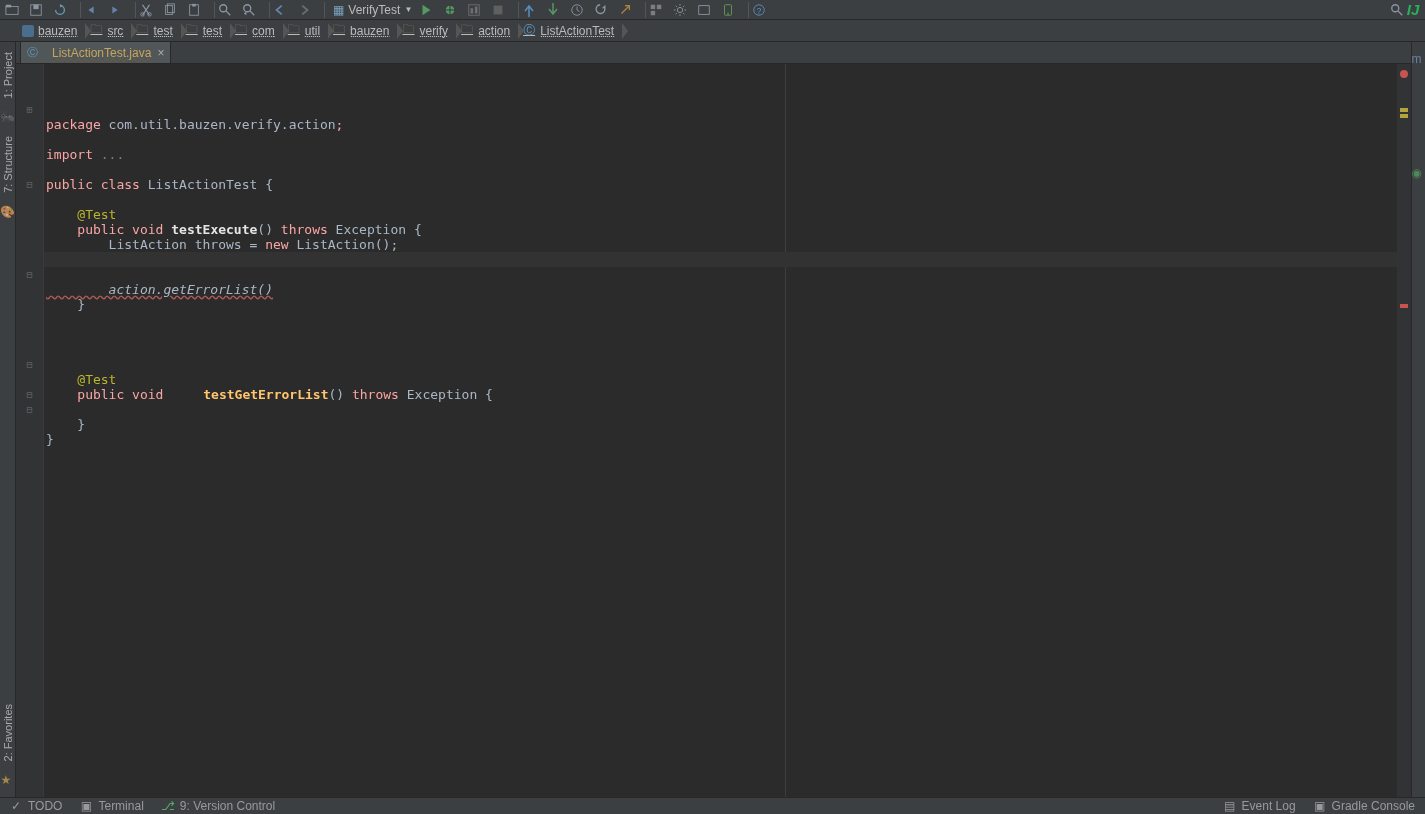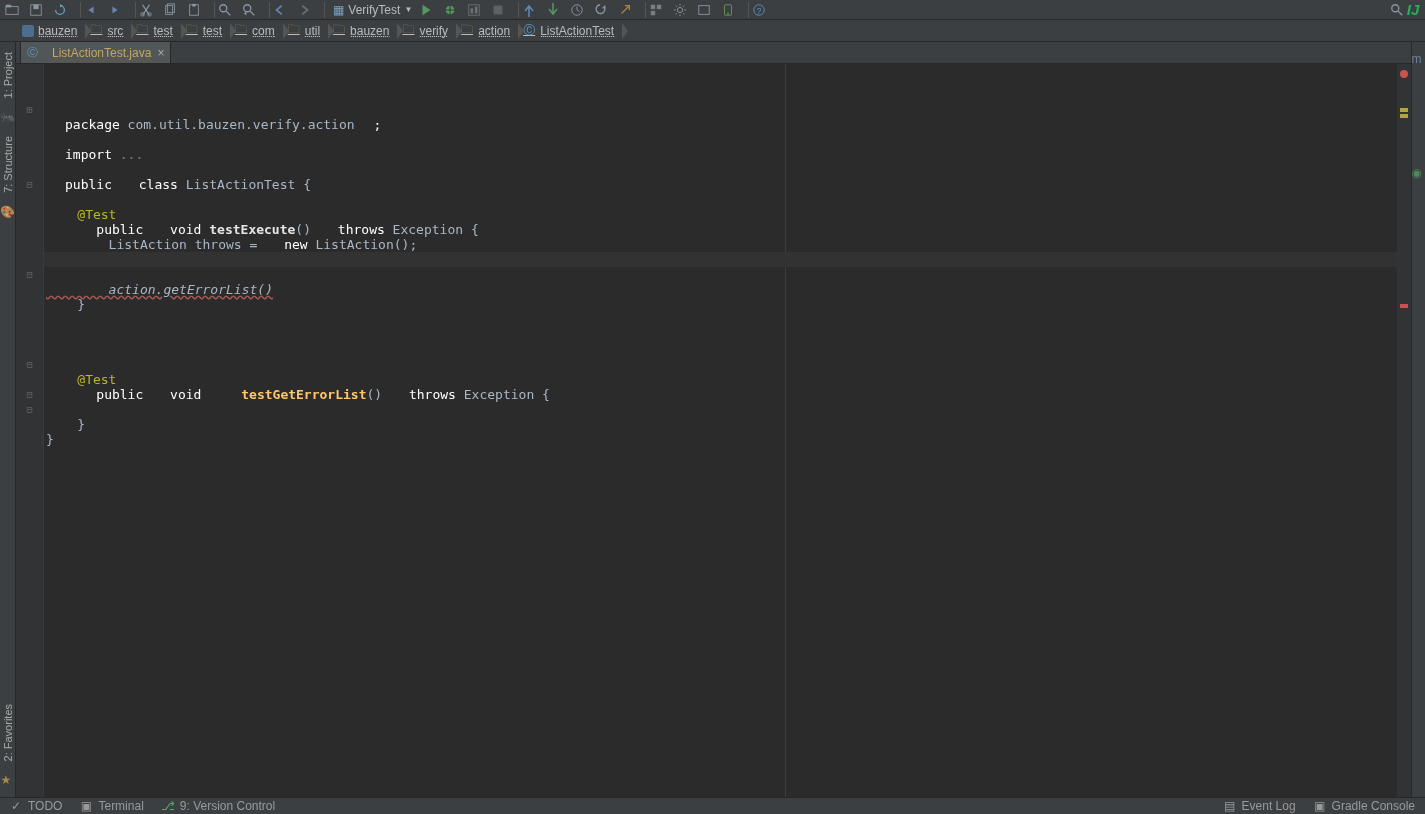--- a/index.html
+++ b/index.html
@@ -159,21 +159,21 @@
   background:#3e3e3e;
 }
 .hl-line {
   position:absolute;
   left:0; right:0;
   height:15px;
   background:#323232;
   top: calc(8px + 15px * 12);
 }
 
-.kw { color:#ffffff;margin-left:19px; }
+.kw { color:#fca5a5; }
 .str { color:#6a8759; }
 .ann { color:#bbb529; }
 .grey { color:#808080; }
 .err { text-decoration: underline wavy #b05a5a; font-style: italic; }
 
 .errstrip {
   width:14px;
   background:#313335;
   display:flex;
   flex-direction:column;

